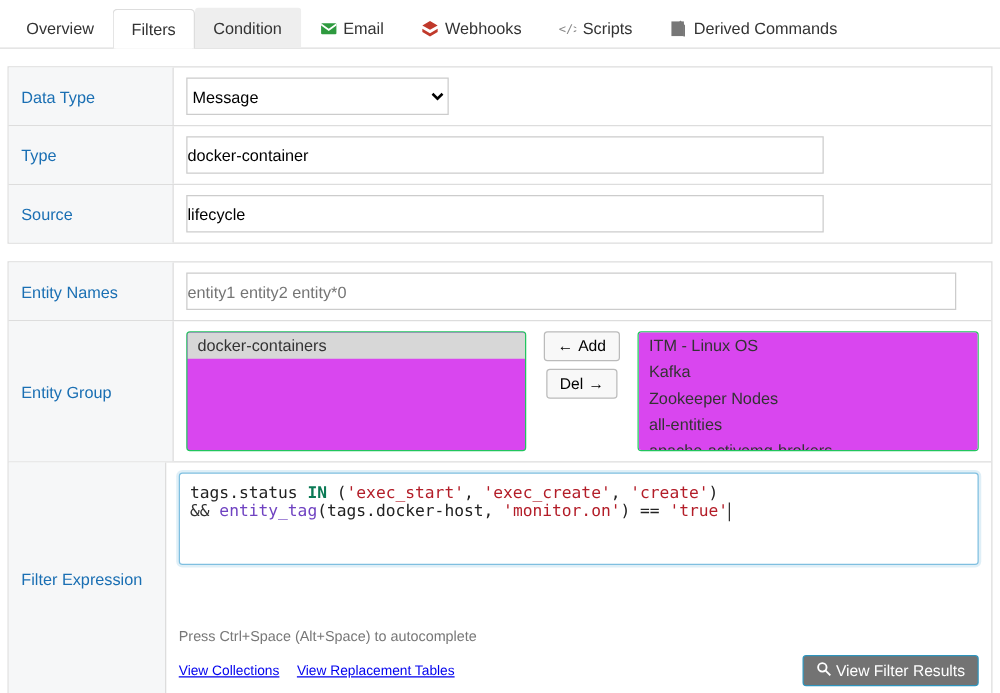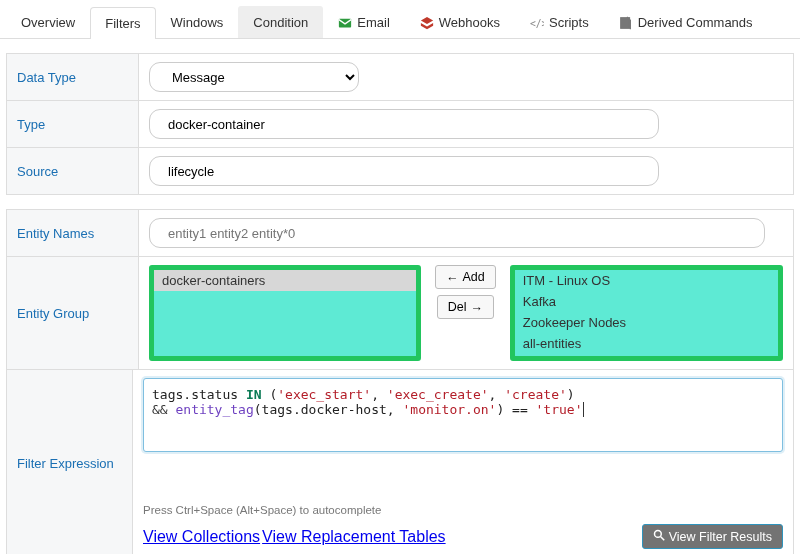--- a/index.html
+++ b/index.html
@@ -10,61 +10,60 @@
   .tab.active { border-color: #ddd; border-radius: 4px 4px 0 0; background: #fff; position: relative; top: 1px; }
   .tab.highlight { background: #eee; border-radius: 3px 3px 0 0;}
   .tab-icon { width: 14px; height: 14px; display: inline-flex; align-items: center; justify-content: center; }
   
   .form-block { margin: 14px 6px 0; border: 1px solid #ddd; }
   .form-row { display: flex; border-bottom: 1px solid #ddd; }
   .form-row:last-child { border-bottom: none; }
   .form-label { width: 132px; padding: 10px 10px; background: #f6f7f8; border-right: 1px solid #ddd; color: #1a6fb3; font-size: 13px; display: flex; align-items: center; }
   .form-field { flex: 1; padding: 8px 10px; display: flex; align-items: center; gap: 8px; flex-wrap: wrap; }
   
-  select, input[type=text] { font-size: 13px; padding: 5px 18px; border: 1px solid #ccc; border-radius: 11px; background: #fff; height: 30px; }
+  select, input[type=text] { font-size: 13px; padding: 5px 0; border: 1px solid #ccc; border-radius: 0; background: #fff; height: 30px; }
   select { min-width: 210px; appearance: auto; }
   input.wide { width: 510px; }
   input.wider { width: 616px; }
   input.num { width: 80px; text-align: right; }
   
   .btn { padding: 4px 10px; border: 1px solid #bbb; background: #f8f8f8; border-radius: 3px; cursor: pointer; font-size: 12.5px; display: inline-flex; align-items: center; gap: 4px;}
   .btn-primary { background: #737373; color: #fff; border-color: #2e94bd; }
   
-  .list-box { border: 5px solid #22c55e; border-radius: 3px; height: 96px; overflow-y: auto; background: #5eead4; font-size: 13px; }
+  .list-box { border: 1px solid #22c55e; border-radius: 3px; height: 96px; overflow-y: auto; background: #d946ef; font-size: 13px; }
   .list-box .item { padding: 3px 8px; cursor: pointer; }
   .list-box .item.selected { background: #d7d7d7; }
   .lb-left { width: 272px; }
   .lb-right { flex: 1; }
   .lb-buttons { display: flex; flex-direction: column; gap: 6px; padding: 0 6px; align-items: center;}
   
   .code-box { width: 640px; height: 74px; border: 1px solid #7fbfe0; border-radius: 3px; padding: 8px; font-family: Menlo, Consolas, monospace; font-size: 13px; white-space: pre; overflow: auto; background:#fff; color:#222; box-shadow: 0 0 0 2px rgba(127,191,224,.25);}
   .tok-fn { color: #6f42c1; }
   .tok-kw { color: #0b7a55; font-weight: 600; }
   .tok-str { color: #b31d28; }
   .tok-op { color: #333; }
   
   .hint { font-size: 11.5px; color: #777; margin-top: 44px; }
-  .links { font-size: 16px; color: #1a6fb3; display: flex; gap: 2px; }
+  .links { font-size: 11px; color: #1a6fb3; display: flex; gap: 14px; }
   .filter-expr-row .form-field { flex-direction: column; align-items: stretch; }
   .filter-actions { display: flex; justify-content: space-between; align-items: center; width: 640px; }
   
   .entity-group-row .form-field { align-items: flex-start; }
 
   .sv-email { fill:#2e9a3f;}
   .sv-webhook { fill:#c0392b;}
   .sv-script  { fill:#888;}
   .sv-derived { fill:#777;}
 </style>
 </head>
 <body>
 
 <div class="tabs">
   <div class="tab">Overview</div>
   <div class="tab active">Filters</div>
-  <div class="tab">Windows</div>
   <div class="tab highlight">Condition</div>
   <div class="tab">
     <span class="tab-icon">
         <svg viewBox="0 0 16 16" width="14" height="14">
           <rect class="sv-email" x="1" y="3" width="14" height="10" rx="1"></rect>
           <path fill="#fff" d="M1 3l7 5 7-5v2l-7 5-7-5z"></path>
         </svg>
       </span>
     <span>Email</span>
   </div>

